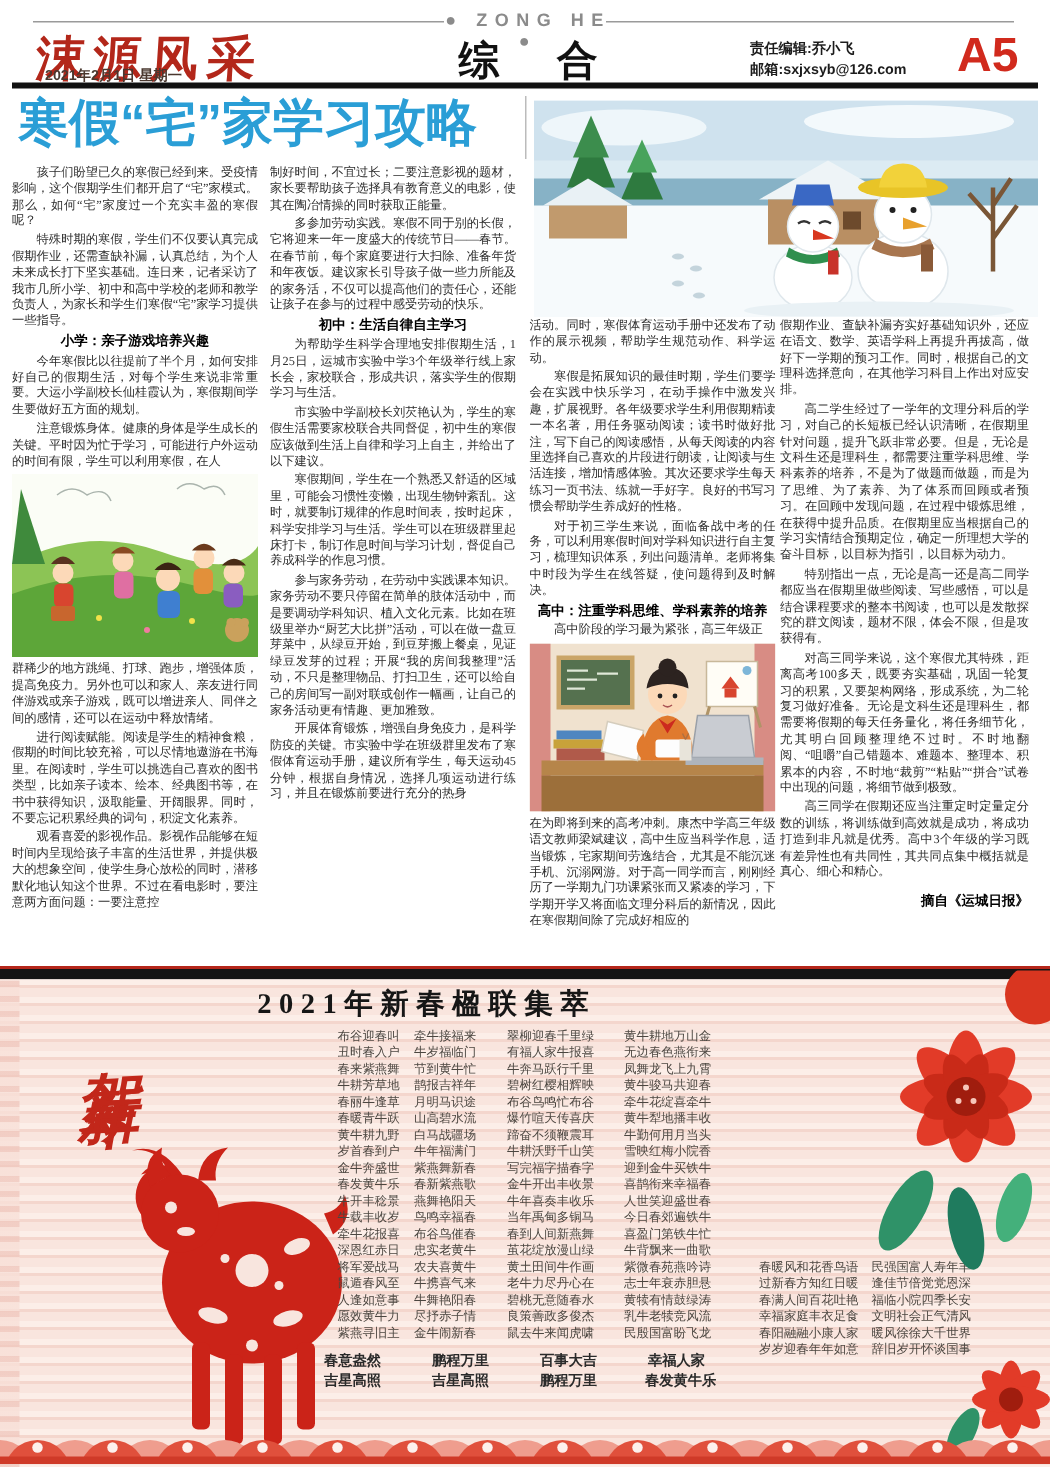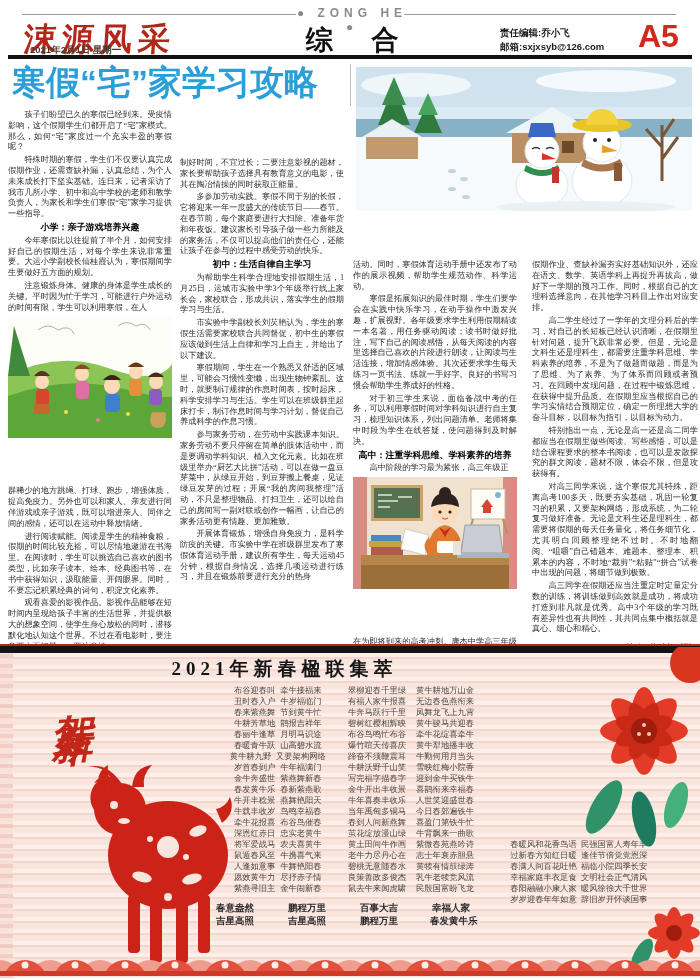--- a/index.html
+++ b/index.html
@@ -19,39 +19,39 @@
              font-family:"Liberation Sans","DejaVu Sans",sans-serif;}
   .pageno{position:absolute;top:18px;left:638px;font-size:32px;font-weight:bold;color:#d12a1d;
           font-family:"Liberation Sans","DejaVu Sans",sans-serif;}
   .blackrule{position:absolute;top:55px;left:8px;width:684px;height:3.5px;background:#111;}
   
   .headline{position:absolute;top:62px;left:12px;width:340px;font-size:34px;line-height:40px;font-weight:bold;
             color:#2a9ed6;font-family:"Liberation Sans","DejaVu Sans",sans-serif;letter-spacing:0px;}
   .vline{position:absolute;width:1px;background:#bbb;}
   .col{position:absolute;font-size:8.2px;line-height:10.8px;color:#2d2d2d;text-align:justify;overflow:hidden;}
   .col p{margin:0 0 2px 0;text-indent:2em;}
-  .col p.cont{text-indent:0;margin-top:48px;}
+  .col p.cont{text-indent:0;}
   .subhead{font-weight:bold;text-align:center;font-size:9px;color:#000;margin:2px 0 3px 0;
            font-family:"Liberation Sans","DejaVu Sans",sans-serif;}
   .artimg{display:block;margin:3px 0;}
   .source{text-align:right;font-weight:bold;font-size:9px;margin-top:8px;color:#000;}
   
   .redline{position:absolute;left:0;width:700px;height:2px;background:#b5271b;}
   .blackbar{position:absolute;left:0;width:700px;height:7px;background:#141414;}
   
   .pink{position:absolute;top:653px;left:0;width:700px;height:325px;
         background:#f9e5de;
         background-image:repeating-linear-gradient(180deg,#fceee8 0 4px,#f4d6cd 4px 6px,#f9e5de 6px 12px);}
   .leftstrip{position:absolute;left:0;top:0;width:13px;height:100%;
         background:repeating-linear-gradient(0deg,#f0c8be 0 4px,#f8e0d8 4px 10px);opacity:.8;}
   .ctitle{position:absolute;top:3px;left:0;width:569px;text-align:center;font-size:19px;font-weight:bold;
           letter-spacing:5px;color:#161616;}
   .callig{position:absolute;top:30px;left:46px;writing-mode:vertical-rl;font-size:40px;line-height:44px;
           color:#c2271a;font-weight:bold;font-style:italic;transform:rotate(-3deg);letter-spacing:6px;}
-  .cblock{position:absolute;font-size:8.3px;line-height:11px;color:#4b4640;white-space:nowrap;text-align:center;}
+  .cblock{position:absolute;font-size:8.3px;line-height:11px;color:#4b4640;white-space:nowrap;}
   .cblock .crow span{display:inline-block;}
   .c5 .crow span:first-child{width:51px;}
   .c7 .crow span:first-child{width:78px;}
   .c8 .crow span:first-child{width:75px;}
   .slogans{position:absolute;top:249px;left:214px;display:flex;gap:30px;}
   .slog{width:42px;text-align:center;font-size:9.5px;font-weight:bold;color:#2a2a2a;line-height:12.5px;white-space:nowrap;}
   .lace{position:absolute;left:0;bottom:2px;}
 </style>
 </head>
 <body>
@@ -215,21 +215,21 @@
       <rect x="84" y="64" width="22" height="12" rx="2" fill="#fdfdfd"></rect>
 
       <polygon points="112,48 146,48 150,76 108,76" fill="#c9ccd2" stroke="#9aa0a8"></polygon>
       <rect x="104" y="76" width="52" height="5" fill="#aeb4bc"></rect>
       <rect x="100" y="64" width="8" height="14" fill="#e8e4da"></rect>
         <path d="M102,60 l2,4 M106,60 l-2,4" stroke="#b07040"></path>
     </svg>
     <p class="cont">在为即将到来的高考冲刺。康杰中学高三年级语文教师梁斌建议，高中生应当科学作息，适当锻炼，宅家期间劳逸结合，尤其是不能沉迷手机、沉溺网游。对于高一同学而言，刚刚经历了一学期九门功课紧张而又紧凑的学习，下学期开学又将面临文理分科后的新情况，因此在寒假期间除了完成好相应的</p>
   </div>
 
-  <div class="col" style="top:212px;left:532px;width:166px;height:433px;font-family:Liberation Serif, serif;">
+  <div class="col" style="top:212px;left:520px;width:166px;height:433px;font-family:Liberation Serif, serif;">
     <p class="cont">假期作业、查缺补漏夯实好基础知识外，还应在语文、数学、英语学科上再提升再拔高，做好下一学期的预习工作。同时，根据自己的文理科选择意向，在其他学习科目上作出对应安排。</p>
     <p>高二学生经过了一学年的文理分科后的学习，对自己的长短板已经认识清晰，在假期里针对问题，提升飞跃非常必要。但是，无论是文科生还是理科生，都需要注重学科思维、学科素养的培养，不是为了做题而做题，而是为了思维、为了素养、为了体系而回顾或者预习。在回顾中发现问题，在过程中锻炼思维，在获得中提升品质。在假期里应当根据自己的学习实情结合预期定位，确定一所理想大学的奋斗目标，以目标为指引，以目标为动力。</p>
     <p>特别指出一点，无论是高一还是高二同学都应当在假期里做些阅读、写些感悟，可以是结合课程要求的整本书阅读，也可以是发散探究的群文阅读，题材不限，体会不限，但是攻获得有。</p>
     <p>对高三同学来说，这个寒假尤其特殊，距离高考100多天，既要夯实基础，巩固一轮复习的积累，又要架构网络，形成系统，为二轮复习做好准备。无论是文科生还是理科生，都需要将假期的每天任务量化，将任务细节化，尤其明白回顾整理绝不过时。不时地翻阅、“咀嚼”自己错题本、难题本、整理本、积累本的内容，不时地“裁剪”“粘贴”“拼合”试卷中出现的问题，将细节做到极致。</p>
     <p>高三同学在假期还应当注重定时定量定分数的训练，将训练做到高效就是成功，将成功打造到非凡就是优秀。高中3个年级的学习既有差异性也有共同性，其共同点集中概括就是真心、细心和精心。</p>
     <div class="source">摘自《运城日报》</div>
   </div>
 
   <div class="redline" style="top:644px;"></div>
   <div class="blackbar" style="top:646px;"></div>
@@ -267,21 +267,21 @@
       </g>
     </svg>
 
     <div class="cblock c5" style="top:32px;left:225px;">
         <div class="crow"><span>布谷迎春叫</span><span>牵牛接福来</span></div>
         <div class="crow"><span>丑时春入户</span><span>牛岁福临门</span></div>
         <div class="crow"><span>春来紫燕舞</span><span>节到黄牛忙</span></div>
         <div class="crow"><span>牛耕芳草地</span><span>鹊报吉祥年</span></div>
         <div class="crow"><span>春丽牛逢草</span><span>月明马识途</span></div>
         <div class="crow"><span>春暖青牛跃</span><span>山高碧水流</span></div>
-        <div class="crow"><span>黄牛耕九野</span><span>又要架构网络</span></div>
+        <div class="crow"><span>黄牛耕九野</span><span>白马战疆场</span></div>
         <div class="crow"><span>岁首春到户</span><span>牛年福满门</span></div>
         <div class="crow"><span>金牛奔盛世</span><span>紫燕舞新春</span></div>
         <div class="crow"><span>春发黄牛乐</span><span>春新紫燕歌</span></div>
         <div class="crow"><span>牛开丰稔景</span><span>燕舞艳阳天</span></div>
         <div class="crow"><span>牛载丰收岁</span><span>鸟鸣幸福春</span></div>
         <div class="crow"><span>牵牛花报喜</span><span>布谷鸟催春</span></div>
         <div class="crow"><span>深恩红赤日</span><span>忠实老黄牛</span></div>
         <div class="crow"><span>将军爱战马</span><span>农夫喜黄牛</span></div>
         <div class="crow"><span>鼠遁春风至</span><span>牛携喜气来</span></div>
         <div class="crow"><span>人逢如意事</span><span>牛舞艳阳春</span></div>

